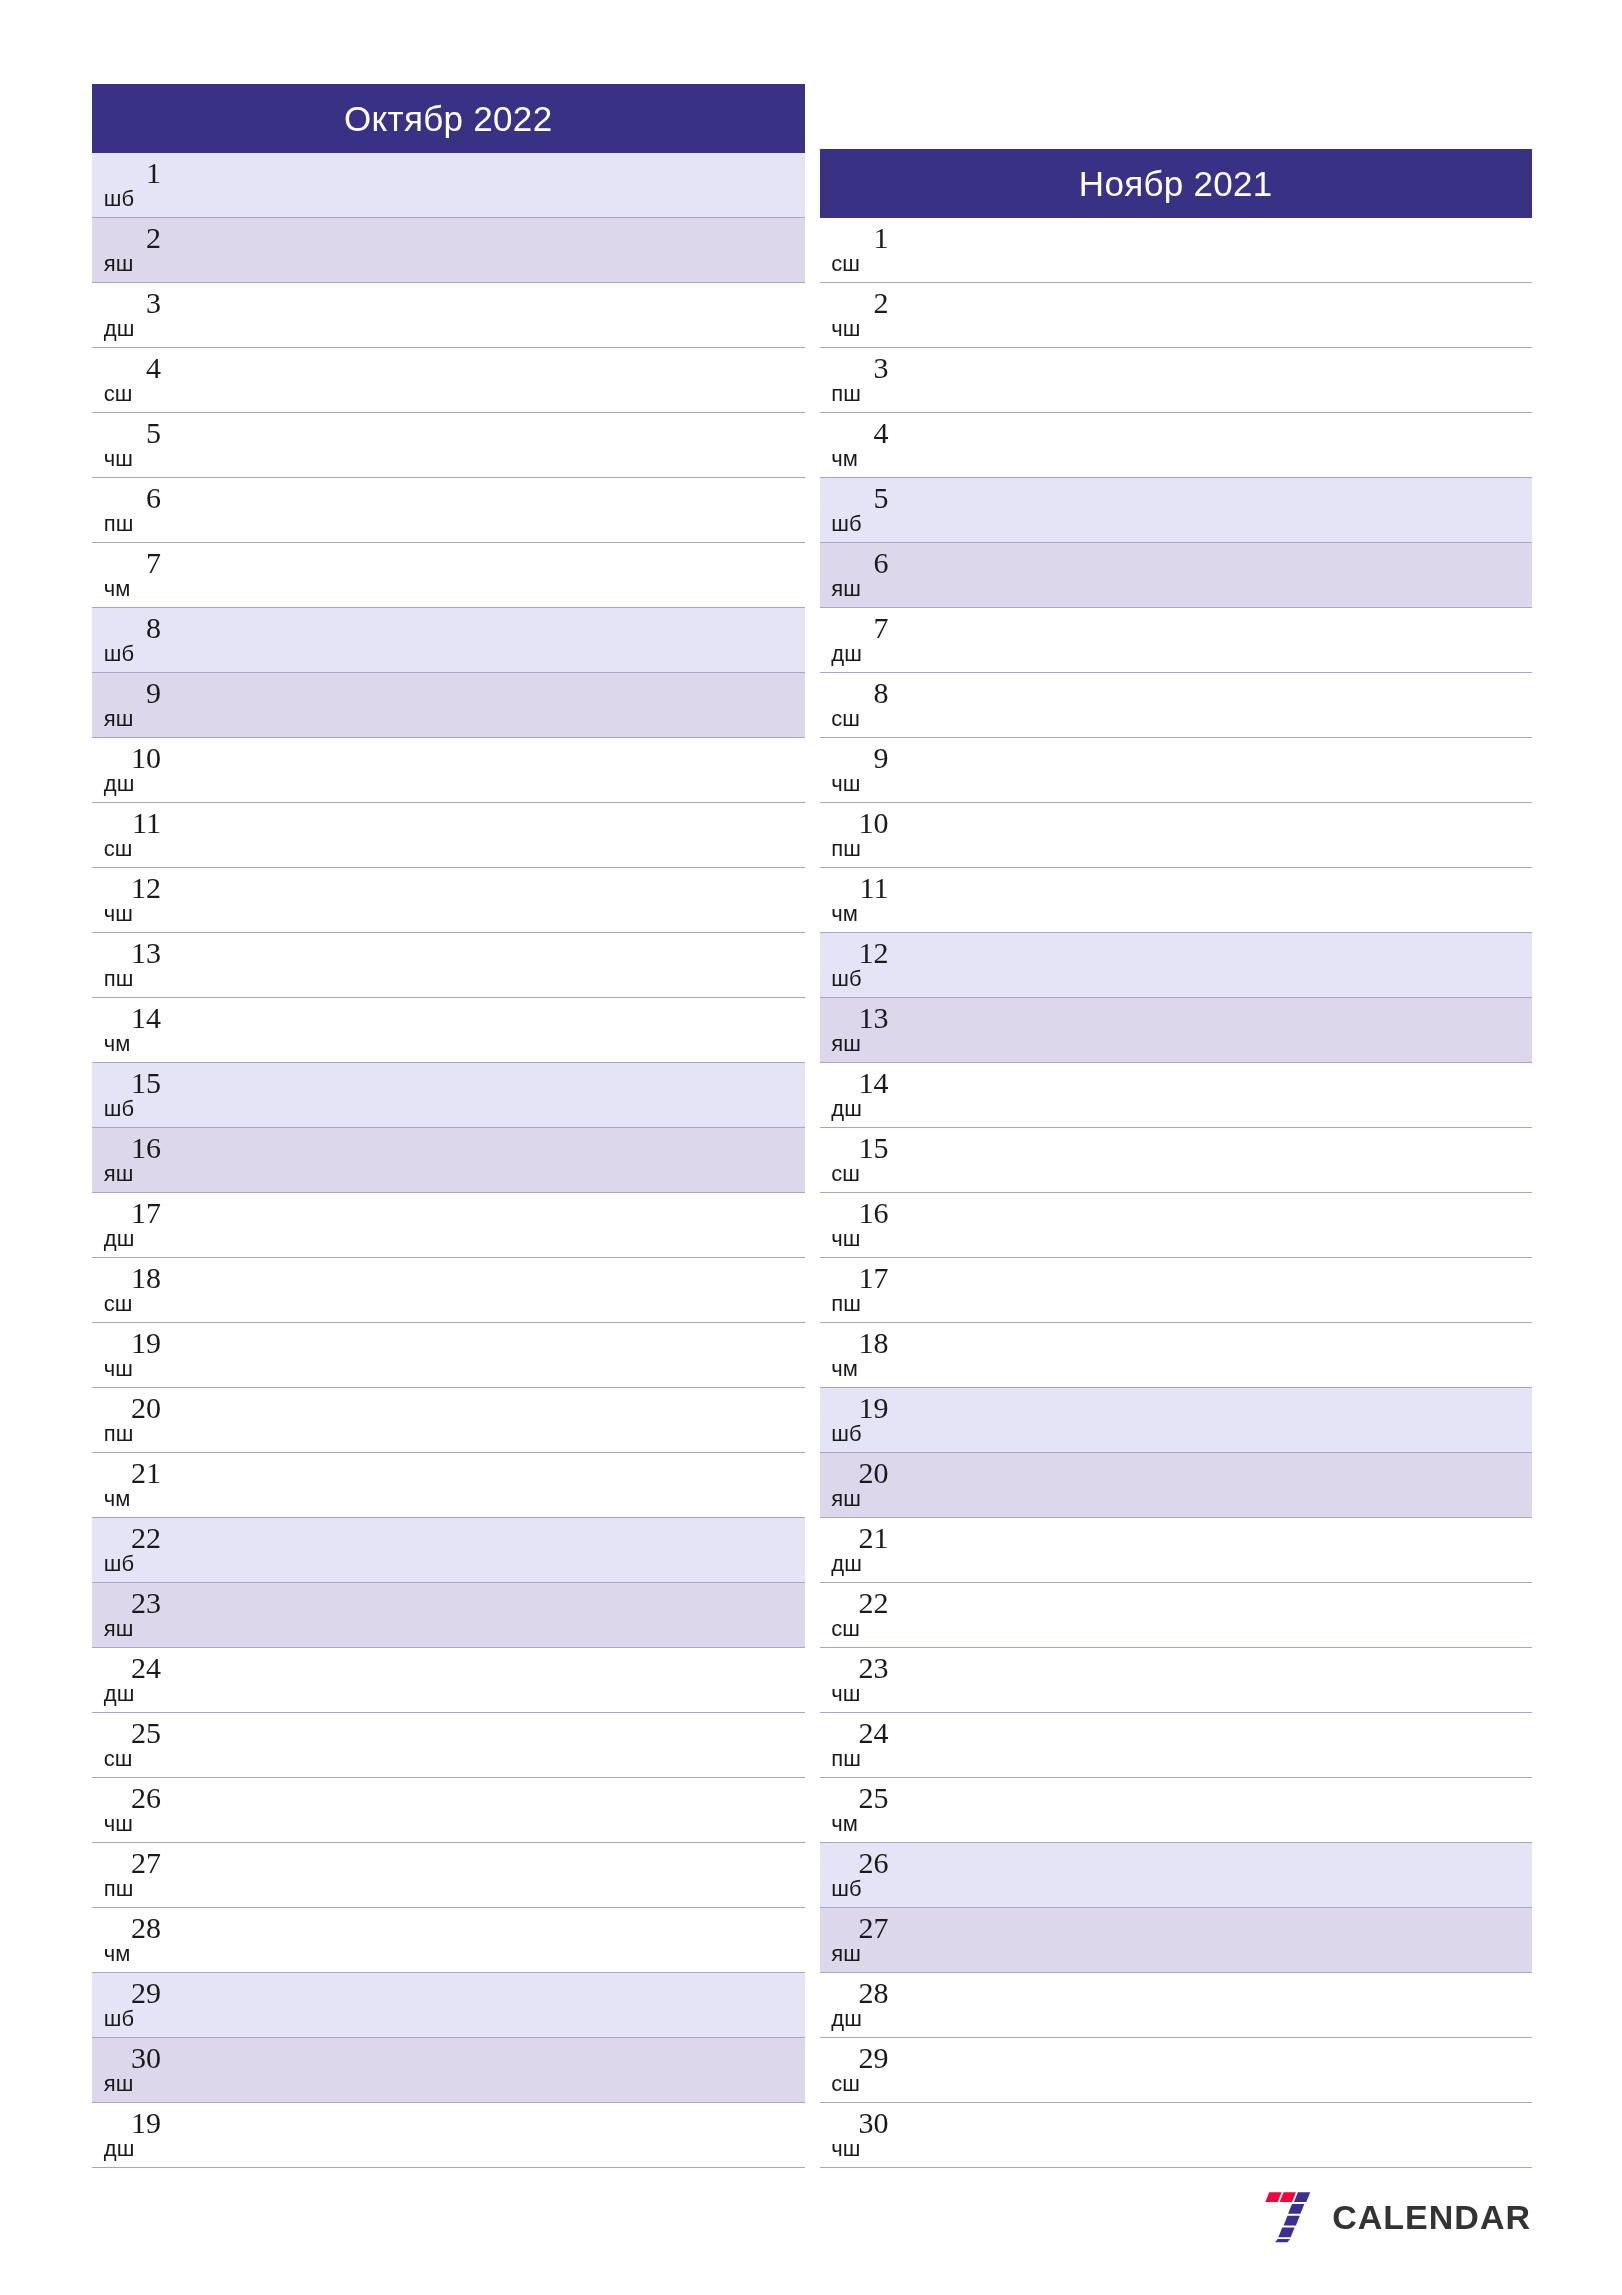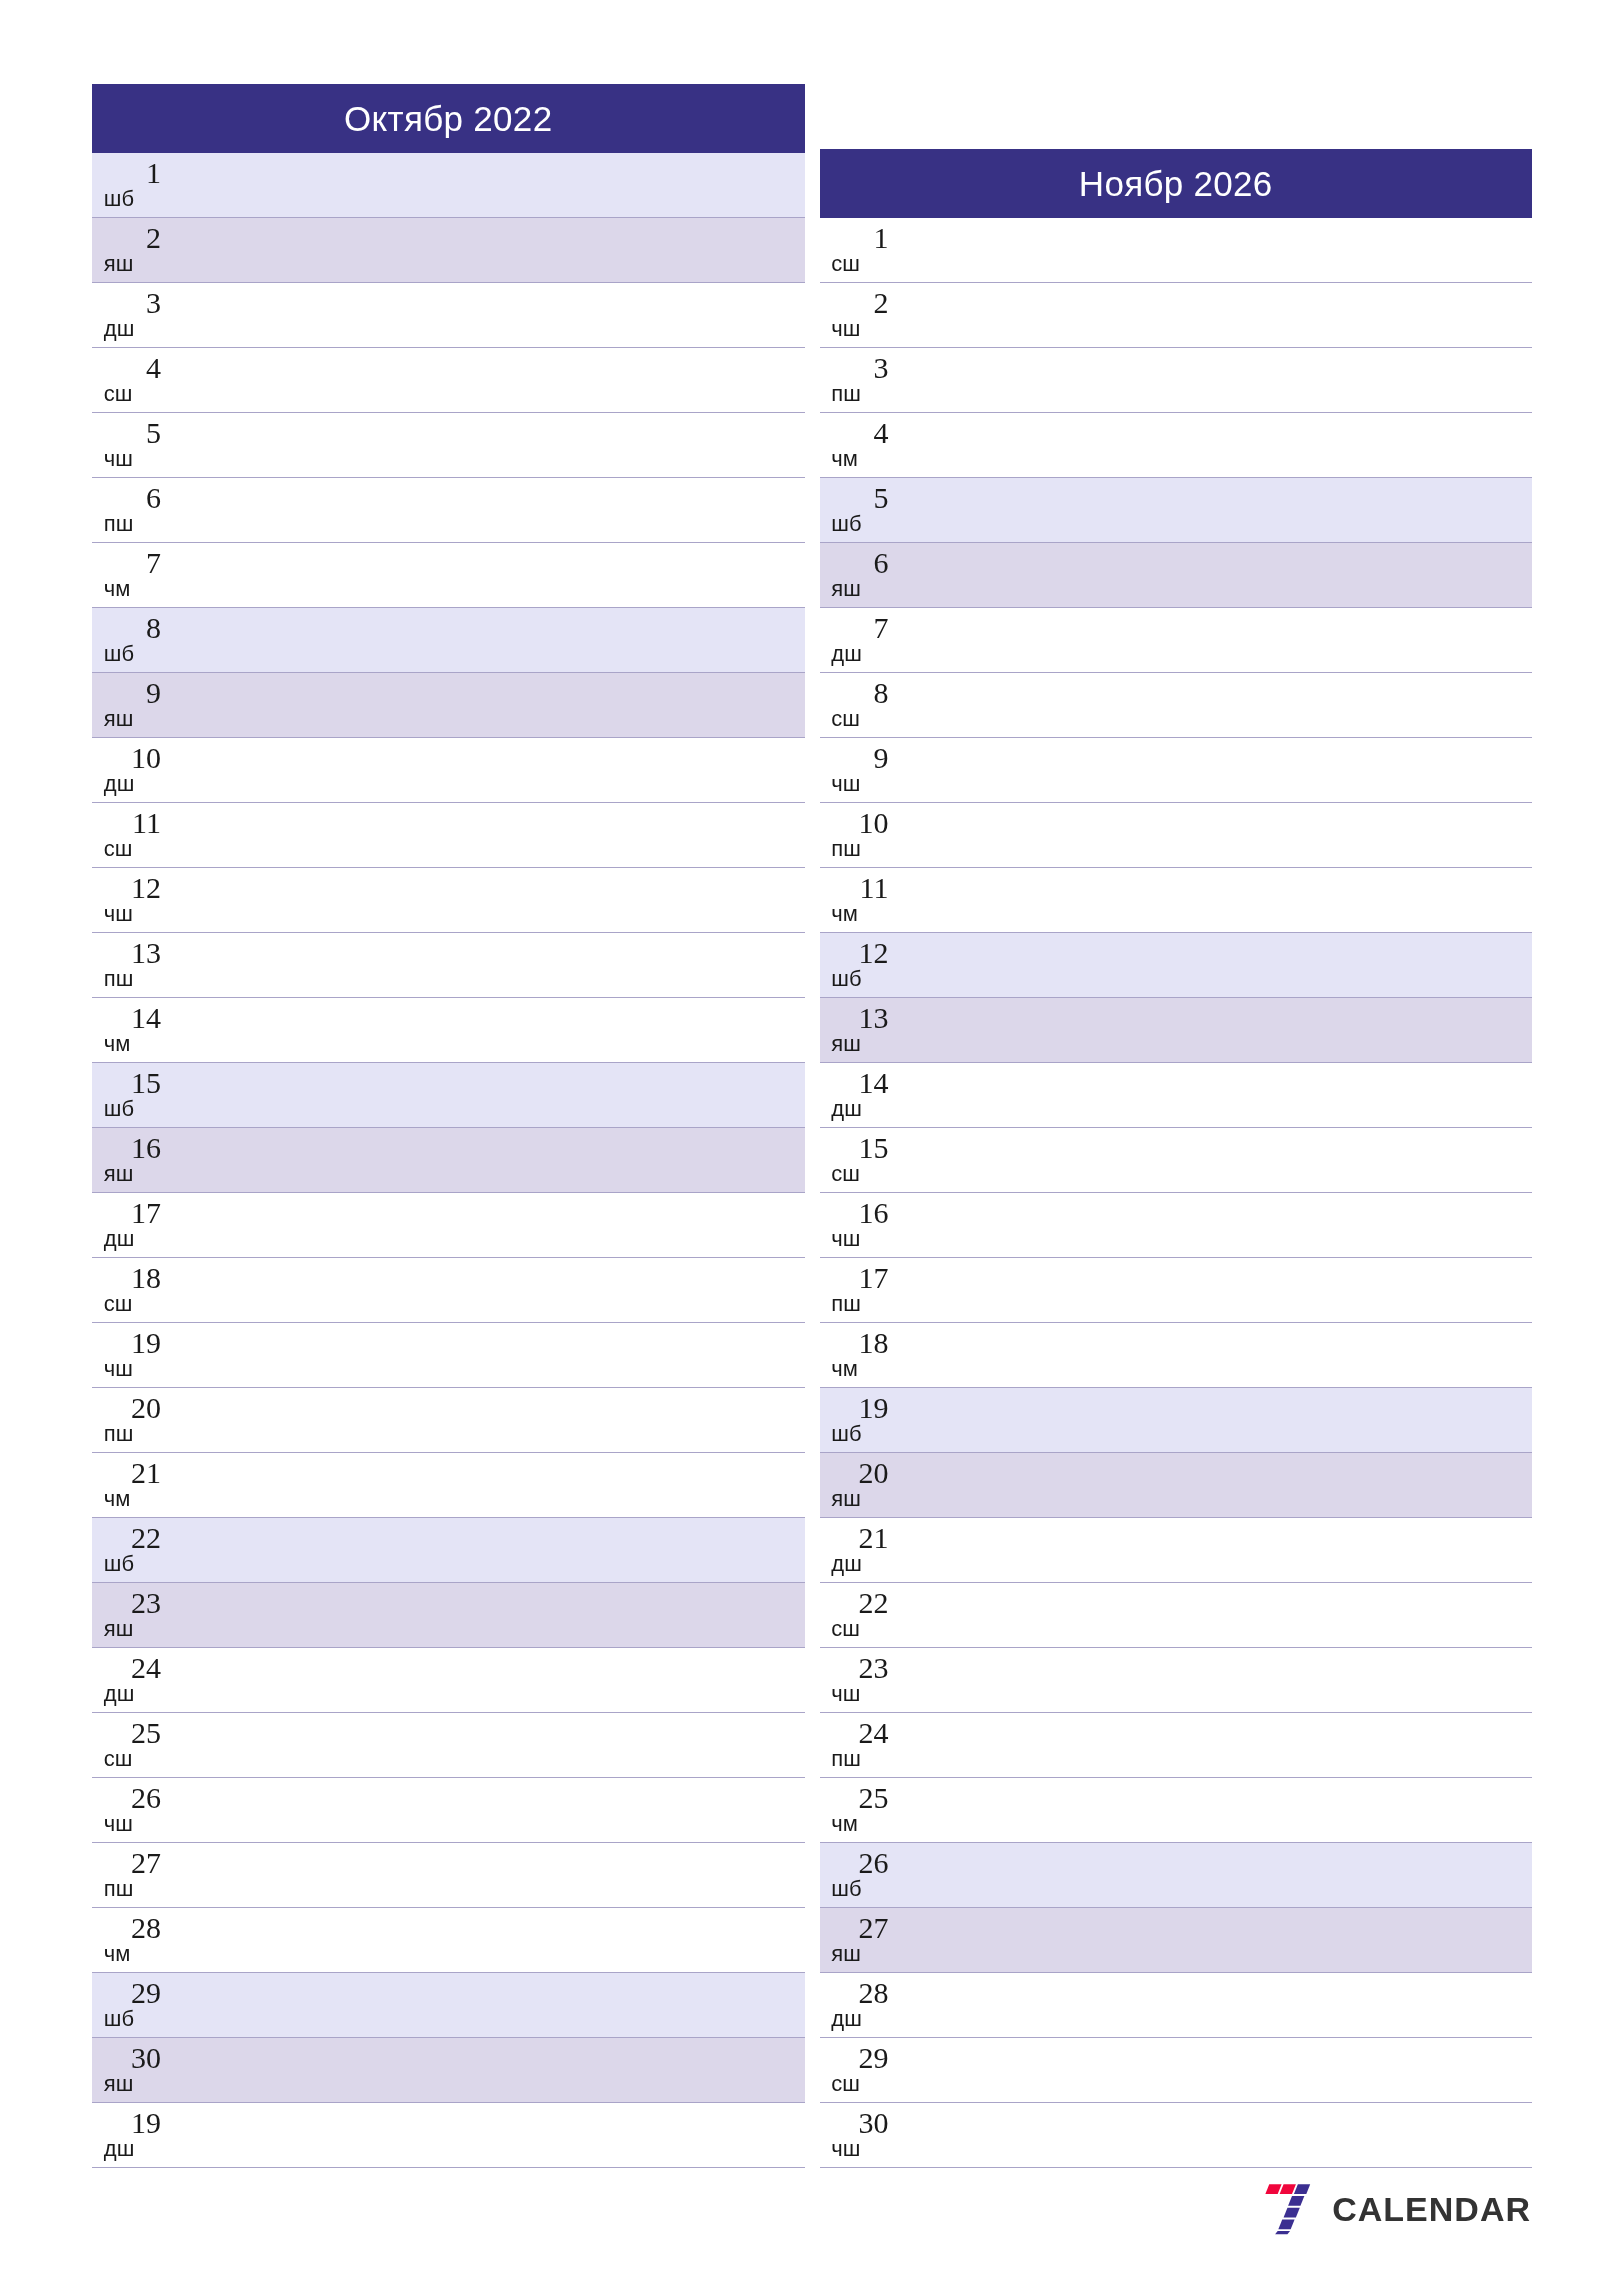--- a/index.html
+++ b/index.html
@@ -88,21 +88,21 @@
     font-family: "Liberation Sans", "DejaVu Sans", sans-serif;
     font-size: 22px;
     line-height: 26px;
     color: #1a1a1a;
   }
 
   
   .footer {
     position: absolute;
     right: 92px;
-    bottom: 60px;
+    bottom: 52px;
     display: flex;
     align-items: center;
     gap: 21px;
   }
 
   .logo-mark {
     width: 51px;
     height: 52px;
     display: block;
   }
@@ -276,21 +276,21 @@
             <div style="position: absolute; inset: 0px 0px 0px 75px;"></div>
           </div>
           <div class="day-row">
             <div class="day-num">19</div>
             <div class="day-dow">дш</div>
             <div style="position: absolute; inset: 0px 0px 0px 75px;"></div>
           </div>
         </div>
       </div>
       <div class="month-col">
-        <div class="month-header">Ноябр 2026</div>
+        <div class="month-header">Ноябр 2021</div>
         <div class="days">
           <div class="day-row">
             <div class="day-num">1</div>
             <div class="day-dow">сш</div>
             <div style="position: absolute; inset: 0px 0px 0px 75px;"></div>
           </div>
           <div class="day-row">
             <div class="day-num">2</div>
             <div class="day-dow">чш</div>
             <div style="position: absolute; inset: 0px 0px 0px 75px;"></div>

